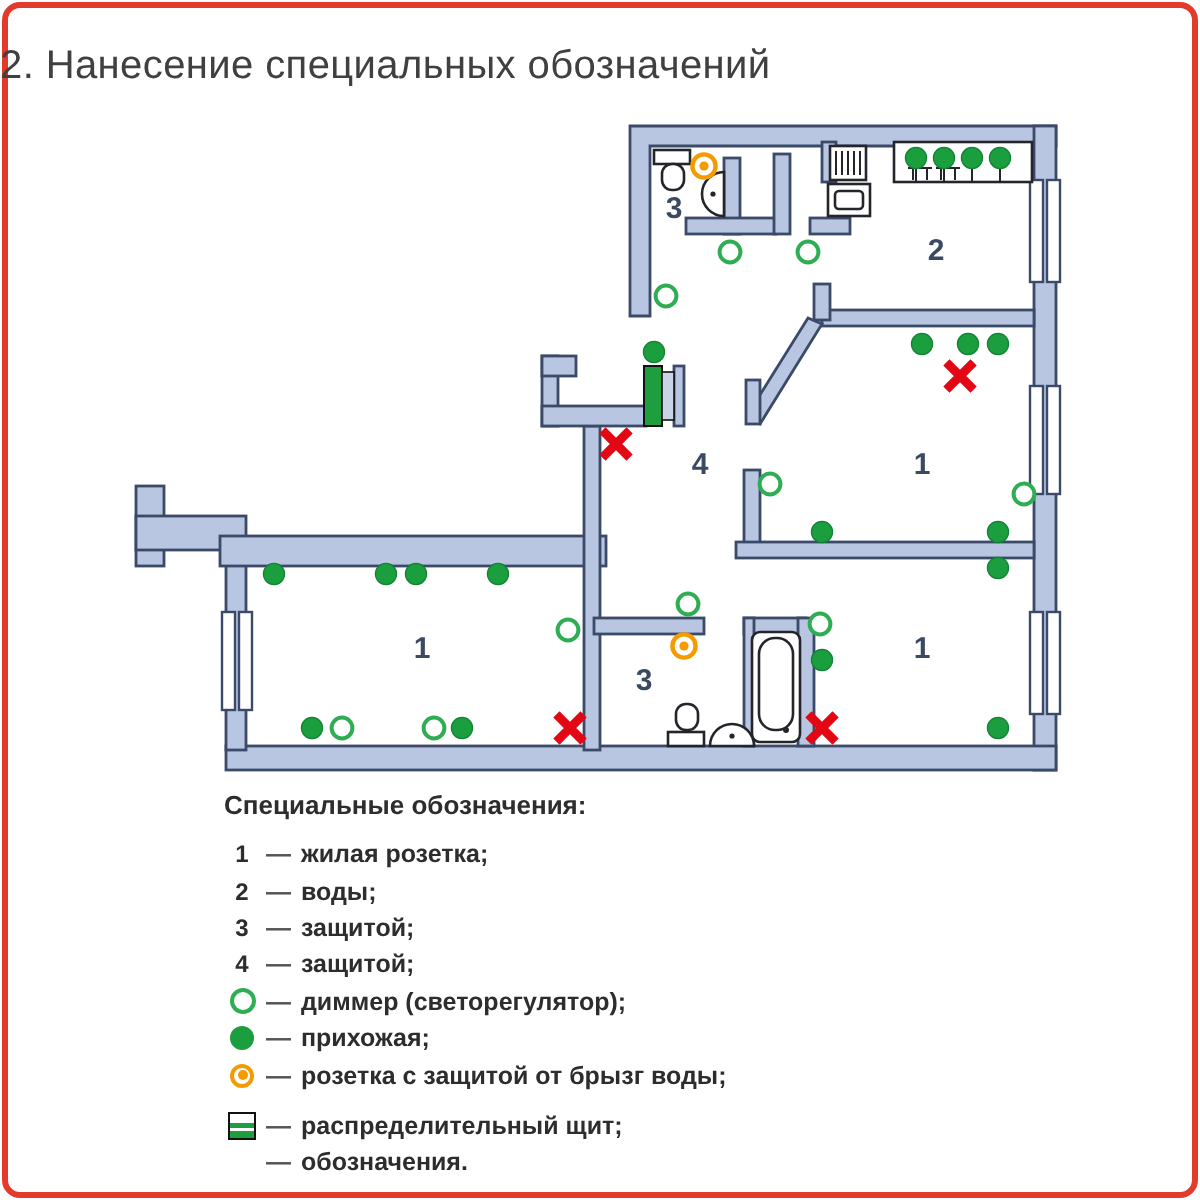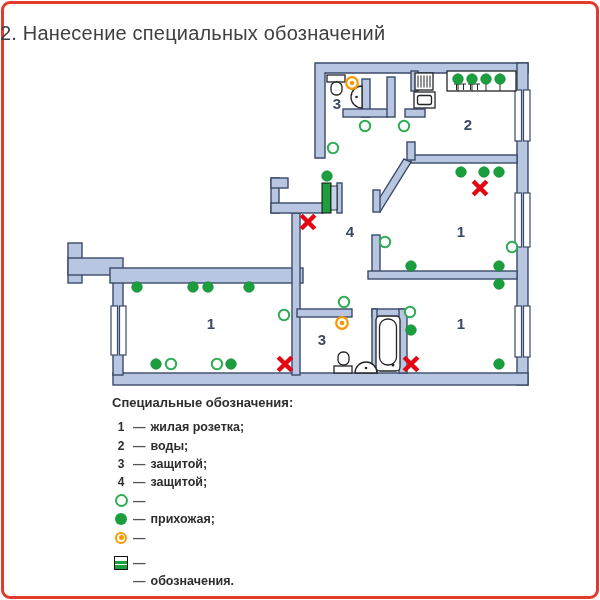--- a/index.html
+++ b/index.html
@@ -274,41 +274,44 @@
           <span class="lg-num">4</span>
         </span>
         <span class="lg-dash">—</span>
         <span class="lg-text">защитой;</span>
       </div>
       <div class="lg-row">
         <span class="lg-sym">
           <span class="sym-dimmer"></span>
         </span>
         <span class="lg-dash">—</span>
+        <span class="lg-text">диммер (светорегулятор);</span>
       </div>
       <div class="lg-row">
         <span class="lg-sym">
           <span class="sym-socket"></span>
         </span>
         <span class="lg-dash">—</span>
         <span class="lg-text">прихожая;</span>
       </div>
       <div class="lg-row">
         <span class="lg-sym">
           <span class="sym-splash">
             <i></i>
           </span>
         </span>
         <span class="lg-dash">—</span>
+        <span class="lg-text">розетка с защитой от брызг воды;</span>
       </div>
       <div class="lg-row gap">
         <span class="lg-sym">
           <span class="sym-panel"></span>
         </span>
         <span class="lg-dash">—</span>
+        <span class="lg-text">распределительный щит;</span>
       </div>
       <div class="lg-row">
         <span class="lg-sym">
           <span class="sym-radio"></span>
         </span>
         <span class="lg-dash">—</span>
         <span class="lg-text">обозначения.</span>
       </div>
     </div>
 </div>

